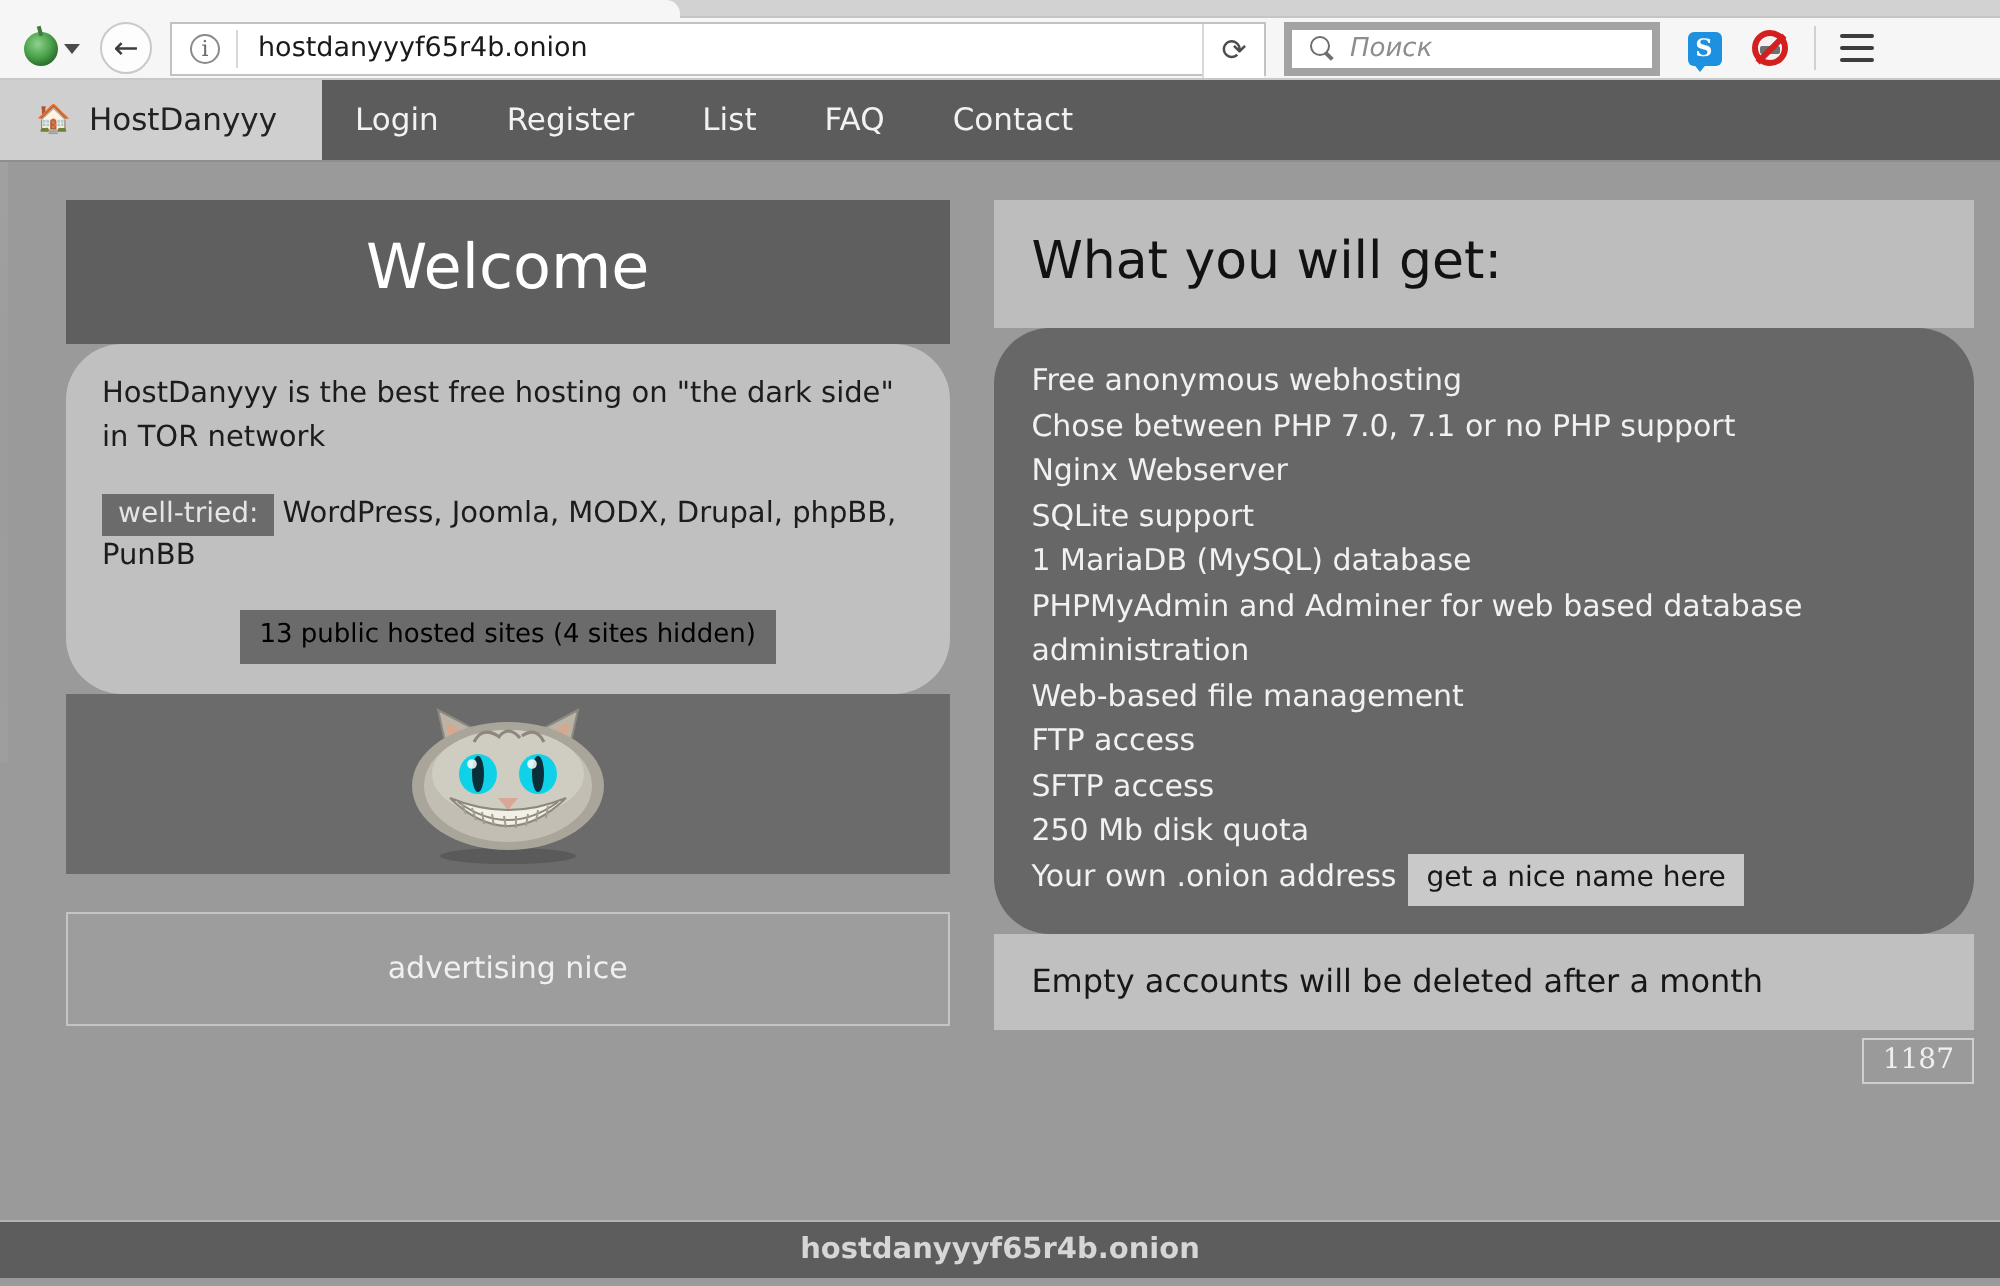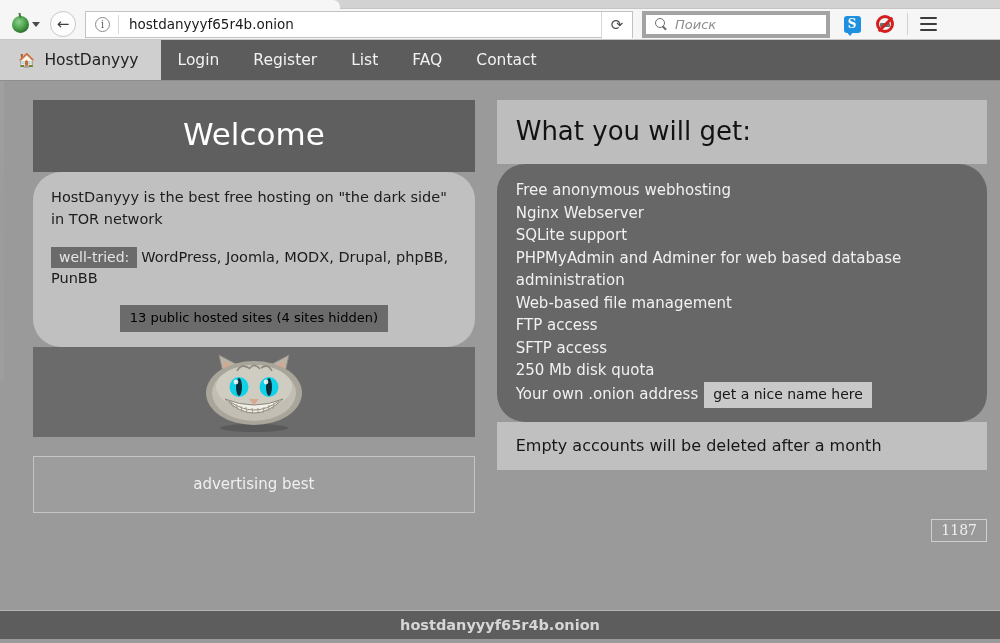--- a/index.html
+++ b/index.html
@@ -480,32 +480,34 @@
           <ellipse cx="90" cy="38" rx="3" ry="9" fill="#0b2f3a"></ellipse>
           <circle cx="57" cy="33" r="2.4" fill="#ffffff" opacity=".85"></circle>
           <circle cx="87" cy="33" r="2.4" fill="#ffffff" opacity=".85"></circle>
           <path d="M70 50 L80 50 L75 56 Z" fill="#d7a894"></path>
           <path d="M46 50 Q75 78 104 50 Q75 62 46 50 Z" fill="#f2efe6" stroke="#8d887e" stroke-width="1"></path>
           <path d="M50 52 Q75 70 100 52" stroke="#8d887e" stroke-width="1" fill="none"></path>
           <path d="M52 53 L54 58 M57 55 L59 61 M62 57 L63 63 M67 58 L68 64 M73 59 L74 65 M79 59 L79 65 M85 58 L84 64 M90 56 L89 62 M95 54 L94 60" stroke="#a39c8f" stroke-width="1"></path>
         </svg>
       </div>
 
-      <div id="ad-space">advertising best</div>
+      <div id="ad-space">advertising nice</div>
     </div>
 
     <div class="panel" id="features-panel">
       <div class="panel-head">
         <h2 id="features-title">What you will get:</h2>
       </div>
       <div class="panel-body">
         <ul id="features-list">
           <li>Free anonymous webhosting</li>
+          <li>Chose between PHP 7.0, 7.1 or no PHP support</li>
           <li>Nginx Webserver</li>
           <li>SQLite support</li>
+          <li>1 MariaDB (MySQL) database</li>
           <li>PHPMyAdmin and Adminer for web based database administration</li>
           <li>Web-based file management</li>
           <li>FTP access</li>
           <li>SFTP access</li>
           <li>250 Mb disk quota</li>
           <li>
             <span>Your own .onion address</span><span class="inline-btn">get a nice name here</span>
           </li>
         </ul>
       </div>

